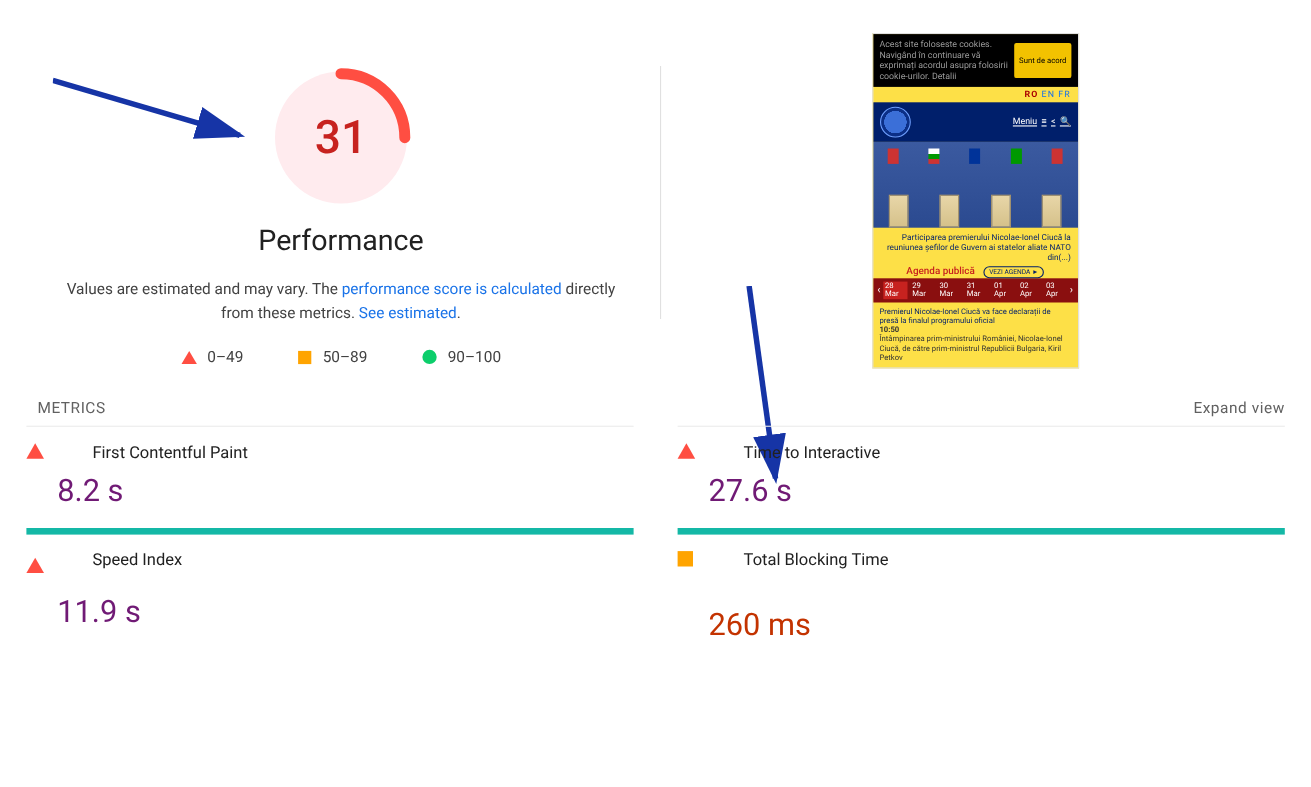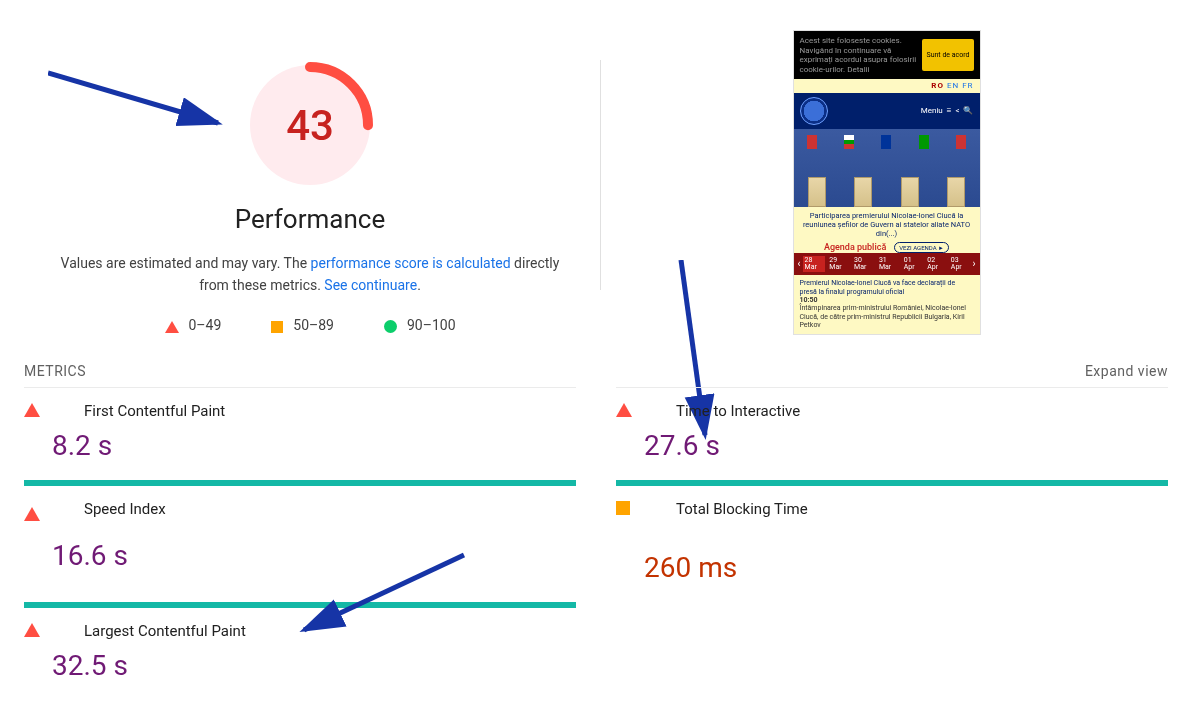--- a/index.html
+++ b/index.html
@@ -39,80 +39,80 @@
 }
 .gauge-text {
   position: absolute; top:0; left:0; right:0; bottom:0;
   display:flex; align-items:center; justify-content:center;
   font-size: 42px; font-weight:500; color:#c7221f;
 }
 .perf-title { font-size: 26px; font-weight: 400; margin-top: 14px; color:#212121;}
 .perf-desc  { font-size: 14px; color:#424242; margin-top: 18px; line-height:1.6; max-width:520px; margin-left:auto; margin-right:auto;}
 .perf-desc a, .fakelink { color:#1a73e8; text-decoration:none; cursor:pointer;}
 .legend { display:flex; gap:50px; justify-content:center; margin-top:20px; font-size:14px; color:#424242;}
-.legend-item { display:flex; align-items:flex-end; gap:10px;}
+.legend-item { display:flex; align-items:center; gap:10px;}
 .tri-red, .tri-red-m {
   width: 0; height:0;
   border-left: 7px solid transparent;
   border-right:7px solid transparent;
   border-bottom:12px solid #ff4e42;
   display:inline-block;
 }
 .sq-orange {
   width:12px; height:12px; background:#ffa400; display:inline-block;
 }
 .circ-green {
   width:13px; height:13px; border-radius:50%; background:#0cce6b; display:inline-block;
 }
 .divider {
   width:1px; background:#e0e0e0; height:230px; margin-top:40px;
 }
 .right-col {
   flex:1; display:flex; justify-content:center; padding-top:10px; position:relative;
 }
 .thumb {
-  width:188px; border:1px solid #e0e0e0; background:#fef9c3; font-size:8px; line-height:1.2;
+  width:188px; border:1px solid #e0e0e0; background:#fde047; font-size:8px; line-height:1.2;
 }
 .thumb .cookie {
   background:#000; color:#999; padding:5px 6px; display:flex; justify-content:space-between; align-items:center;
 }
 .thumb .cookie .cbtn { background:#f2c200; color:#000; font-size:7px; padding:12px 4px; border-radius:2px;}
 .thumb .lang { text-align:right; padding:2px 6px; font-size:8px; color:#333; letter-spacing:1px;}
 .thumb .lang .ro{color:#a00; font-weight:700;}
 .thumb .hdr {
   background:#001f6b; color:#fff; display:flex; align-items:center; justify-content:space-between;
   padding:4px 6px;
 }
 .thumb .seal {
   width:28px; height:28px; border-radius:50%;
   background: radial-gradient(circle,#3b6fd8 0 55%, #0b2f87 56% 100%);
   border:1px solid #6fa0ff;
 }
-.thumb .menub {display:flex; align-items:flex-end; gap:4px; font-size:8px;}
+.thumb .menub {display:flex; align-items:flex-end; gap:4px; font-size:8px;text-decoration:underline;}
 .thumb .hero { height:78px; background:linear-gradient(#3b5aa0,#2b4a90); position:relative; overflow:hidden;}
 .thumb .flags{position:absolute;top:6px;left:0;right:0;display:flex;justify-content:space-around;}
 .thumb .flag{width:10px;height:14px;background:#c33;}
 .thumb .flag.g{background:#090;}
 .thumb .flag.b{background:linear-gradient(#fff 33%,#090 33% 66%,#c33 66%);}
 .thumb .flag.e{background:linear-gradient(#003399,#003399);}
 .thumb .podiums{position:absolute;bottom:0;left:0;right:0;display:flex;justify-content:space-around;}
 .thumb .pod{width:18px;height:30px;background:linear-gradient(#e8d6a8,#d5c18a);border:1px solid #b09a6a;}
-.thumb .caption{padding:4px 6px; text-align:center; color:#001f6b; font-size:7.5px;}
+.thumb .caption{padding:4px 6px; text-align:right; color:#001f6b; font-size:7.5px;}
 .thumb .agenda{color:#c7221f; text-align:center; font-size:9px; font-weight:500; padding:2px 0;}
 .thumb .agbtn{display:inline-block;border:1px solid #001f6b;color:#001f6b;font-size:6px;padding:1px 4px;border-radius:6px;margin-left:6px;}
 .thumb .cal{background:#8a0f0f;color:#fff;display:flex;align-items:center;padding:3px 4px;gap:2px;justify-content:space-between;}
 .thumb .cal .d{font-size:7px;text-align:left;line-height:1;padding:1px 2px;}
 .thumb .cal .d.sel{background:#c7221f;}
 .thumb .cal .arr{font-size:10px;}
 .thumb .below{padding:4px 6px;color:#333;font-size:7px;}
 .thumb .below .t{color:#001f6b;}
 .arrow {position:absolute; pointer-events:none;}
 .metrics-head{
   display:flex; justify-content:space-between; align-items:center;
-  padding: 28px 24px 8px 24px;
+  padding: 28px 24px 8px 34px;
   font-size:14px; color:#616161; letter-spacing:0.5px;
 }
 .metrics-grid{
   display:grid; grid-template-columns: 1fr 1fr;
   column-gap:40px; padding: 0 24px;
 }
 .metric{
   border-top:6px solid #14b8a6;
   padding:14px 0 18px 0;
   display:grid; grid-template-columns: 28px 1fr;
@@ -141,25 +141,25 @@
         </defs>
       <line x1="0" y1="5" x2="170" y2="55" stroke="#1634a6" stroke-width="5" marker-end="url(#ah1)"></line>
     </svg>
 
     <div class="gauge-area">
       <div class="gauge">
         <svg width="130" height="130" viewBox="0 0 130 130">
           <circle class="gauge-bg" cx="65" cy="65" r="60"></circle>
           <circle class="gauge-arc" cx="65" cy="65" r="58" stroke-dasharray="364.4" stroke-dashoffset="273.3"></circle>
         </svg>
-        <div class="gauge-text">43</div>
+        <div class="gauge-text">31</div>
       </div>
       <div class="perf-title">Performance</div>
       <div class="perf-desc">
-        <span>Values are estimated and may vary. The </span><span class="fakelink">performance score is calculated</span><span> directly from these metrics. </span><span class="fakelink">See continuare</span>.
+        <span>Values are estimated and may vary. The </span><span class="fakelink">performance score is calculated</span><span> directly from these metrics. </span><span class="fakelink">See estimated</span>.
       </div>
       <div class="legend">
         <div class="legend-item">
             <span class="tri-red"></span>
             <span>0–49</span>
           </div>
         <div class="legend-item">
             <span class="sq-orange"></span>
             <span>50–89</span>
           </div>
@@ -252,33 +252,20 @@
     <span class="val red">8.2 s</span>
   </div>
   <div class="metric">
     <span class="icon"><span class="tri-red-m"></span></span>
     <span class="name">Time to Interactive</span>
     <span class="val red">27.6 s</span>
   </div>
   <div class="metric">
     <span class="icon"><span class="tri-red-m"></span></span>
     <span class="name">Speed Index</span>
-    <span class="val red">16.6 s</span>
+    <span class="val red">11.9 s</span>
   </div>
   <div class="metric">
     <span class="icon"><span class="sq-orange-m"></span></span>
     <span class="name">Total Blocking Time</span>
     <span class="val orange">260 ms</span>
   </div>
-  <div class="metric" style="position:relative;">
-    <span class="icon"><span class="tri-red-m"></span></span>
-    <span class="name">Largest Contentful Paint</span>
-    <span class="val red">32.5 s</span>
-    <svg class="arrow" style="left:270px; top:-58px;" width="180" height="90">
-      <defs>
-          <marker id="ah3" markerWidth="10" markerHeight="10" refX="8" refY="3" orient="auto">
-            <path d="M0,0 L0,6 L9,3 z" fill="#1634a6"></path>
-          </marker>
-        </defs>
-      <line x1="170" y1="5" x2="10" y2="80" stroke="#1634a6" stroke-width="5" marker-end="url(#ah3)"></line>
-    </svg>
-  </div>
 </div>
 
 </body></html>

